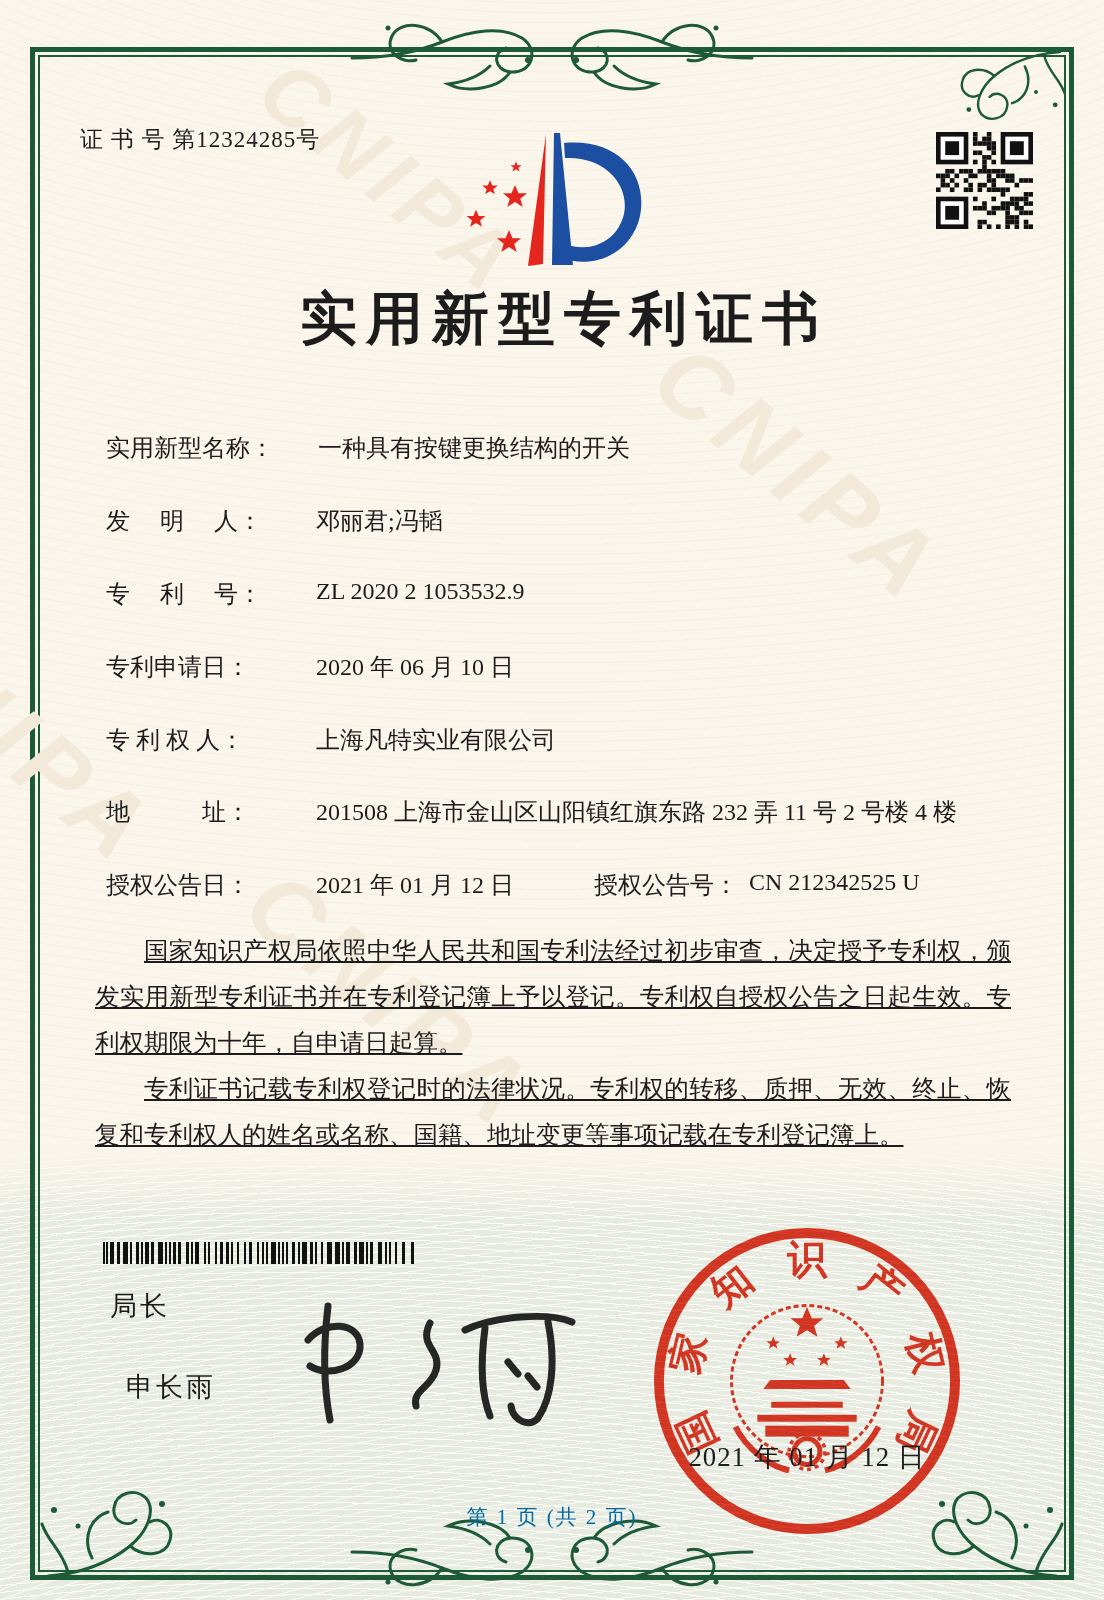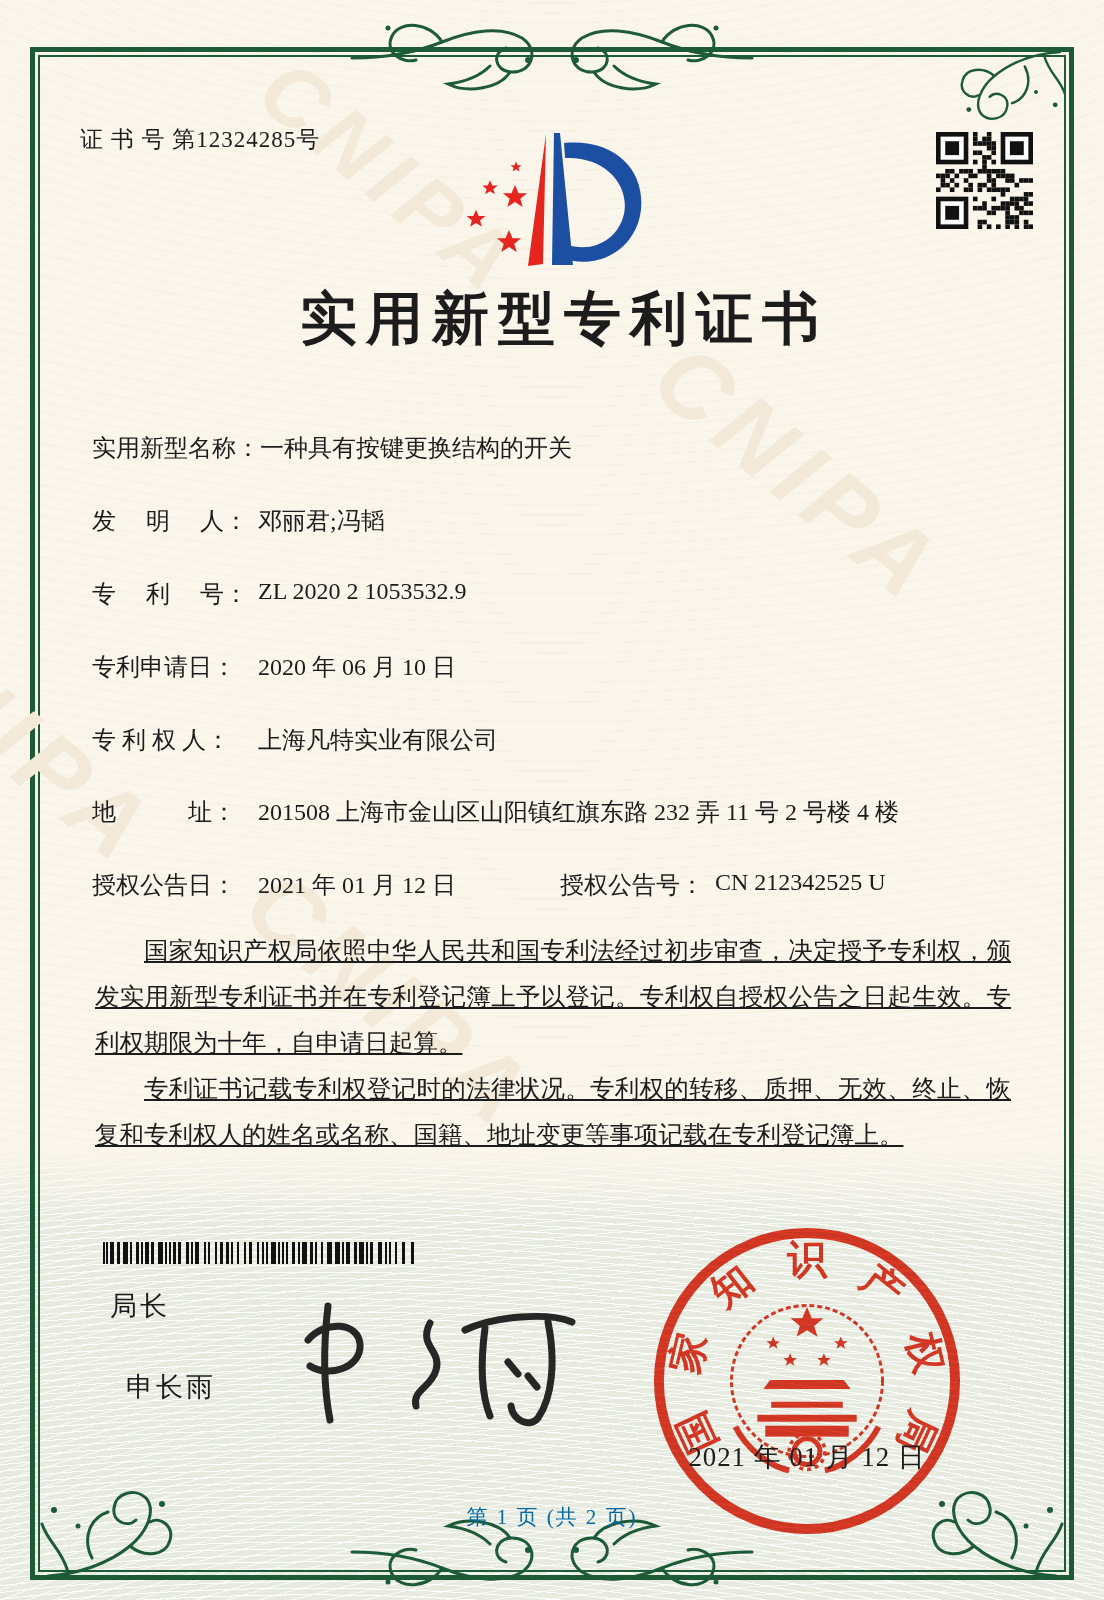--- a/index.html
+++ b/index.html
@@ -31,25 +31,25 @@
   .wm{position:absolute;font-family:"Liberation Sans","DejaVu Sans",sans-serif;
       font-style:italic;font-weight:800;color:#f2e9d9;letter-spacing:10px;
       transform:rotate(40deg);z-index:1;pointer-events:none;}
   .wm1{left:235px;top:128px;font-size:86px;}
   .wm2{left:628px;top:418px;font-size:96px;}
   .wm3{left:-160px;top:680px;font-size:96px;}
   .wm4{left:220px;top:945px;font-size:96px;}
   .cert-no{position:absolute;left:80px;top:124px;font-size:23px;letter-spacing:1px;z-index:3;}
   .title{position:absolute;left:12px;width:100%;top:281px;text-align:center;
          font-size:57px;font-weight:bold;letter-spacing:9px;z-index:3;}
-  .row{position:absolute;left:92px;font-size:24px;white-space:nowrap;z-index:3;display:flex;}
+  .row{position:absolute;left:106px;font-size:24px;white-space:nowrap;z-index:3;display:flex;gap:44px;}
   .row .lbl{display:inline-block;min-width:166px;white-space:pre;}
   .row .val{white-space:pre;}
   .row .grp2{position:absolute;left:468px;display:flex;}
-  .row .grp2 .lbl{min-width:155px;}
+  .row .grp2 .lbl{min-width:155px;margin-left:20px;}
   .bodytext{position:absolute;left:95px;width:916px;top:928px;font-size:24.5px;
             line-height:46px;text-align:justify;z-index:3;}
   .bodytext p{margin:0;text-indent:2em;text-decoration:underline;}
   .signer{position:absolute;left:110px;z-index:3;font-size:27px;letter-spacing:3px;}
   .signer.t1{top:1288px;} .signer.t2{top:1369px;margin-left:16px;}
   .footer{position:absolute;left:0;width:100%;top:1503px;text-align:center;
           font-size:21px;color:#0369a1;z-index:3;letter-spacing:2px;}
   svg{display:block;}
   .abs{position:absolute;z-index:3;}
   .ornaments{position:absolute;inset:0;z-index:2;pointer-events:none;}

